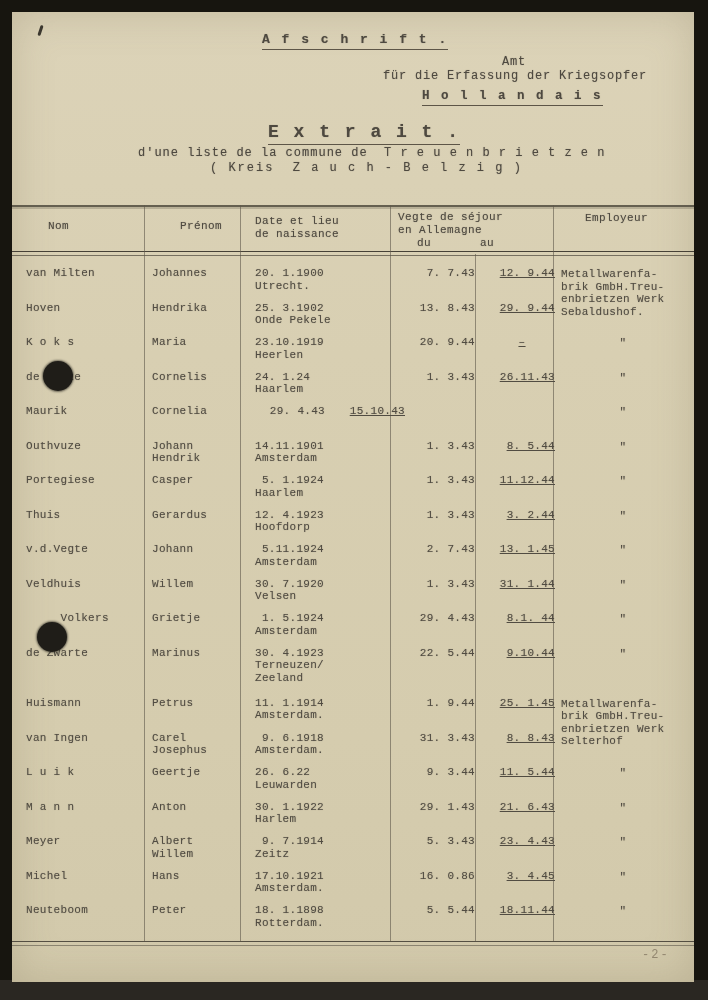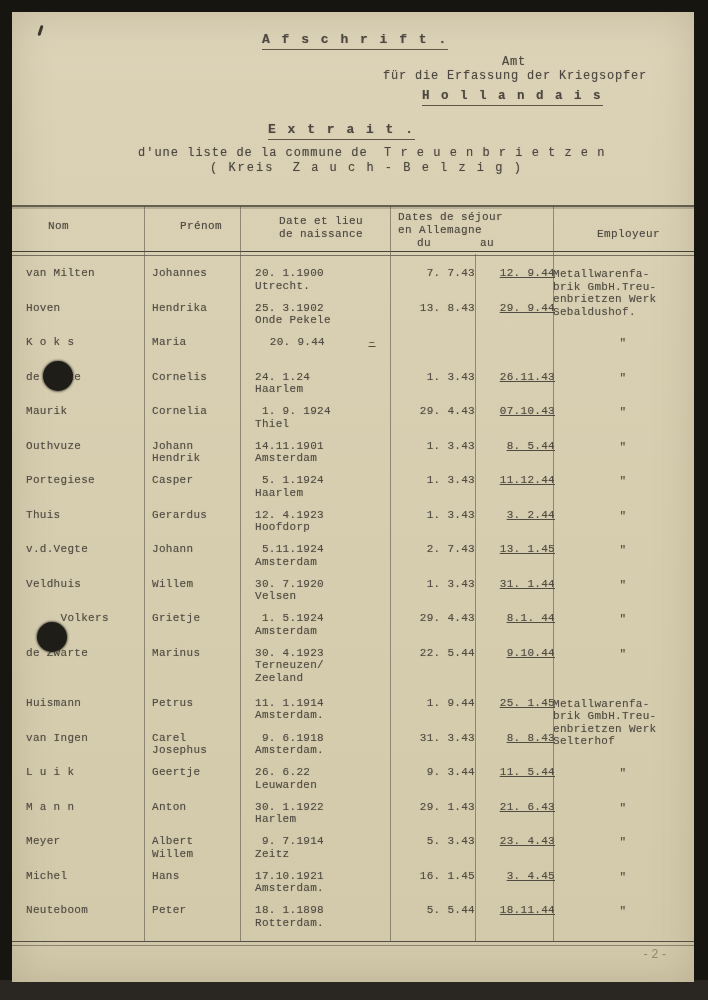--- a/index.html
+++ b/index.html
@@ -13,21 +13,21 @@
     position:absolute;left:12px;top:12px;width:682px;height:970px;
     background:linear-gradient(180deg,#dcd3b8 0%,#d8cfb2 35%,#d5ccae 75%,#d2c9ab 100%);
     box-shadow:inset 0 0 40px rgba(120,108,80,.25);
     color:#4e4940;
   }
   .tw{position:absolute;white-space:pre-wrap;color:#4e4940;text-shadow:0 0 1px rgba(78,73,64,.45);}
   .underlined{border-bottom:1px solid rgba(70,64,52,.85);padding-bottom:2px;text-align:right;}
   .title-main{font-size:13px;font-weight:bold;letter-spacing:2px;}
   .office{font-size:12px;letter-spacing:.8px;}
   .nation{font-size:12.5px;font-weight:bold;letter-spacing:2px;}
-  .extrait{font-size:13px;font-weight:bold;letter-spacing:2px;}
+  .extrait{font-size:18px;font-weight:bold;letter-spacing:2px;}
   .subline{font-size:12px;letter-spacing:1px;}
   .kreis{font-size:12px;letter-spacing:2px;}
 
   
   .pen-mark{position:absolute;left:27px;top:13px;width:3px;height:11px;background:#3c382f;transform:rotate(18deg);border-radius:2px;}
 
   
   .hole{position:absolute;width:30px;height:30px;border-radius:50%;background:#1f1d18;box-shadow:0 0 2px 1px rgba(40,38,32,.6);}
   .hole-1{left:31px;top:349px;}
   .hole-2{left:25px;top:610px;}
@@ -38,40 +38,40 @@
   .rule-head{top:239px;height:3px;border-top:1px solid rgba(55,50,42,.9);border-bottom:1px solid rgba(55,50,42,.6);}
   .rule-bottom{top:929px;height:3px;border-top:1px solid rgba(55,50,42,.8);border-bottom:1px solid rgba(55,50,42,.45);}
   .vline{position:absolute;width:1px;background:rgba(94,87,73,.6);top:193px;height:736px;}
   .v1{left:132px;} .v2{left:228px;} .v3{left:378px;} .v5{left:541px;}
   .v4{left:463px;top:242px;height:687px;}
 
   
   .th{position:absolute;font-size:11px;letter-spacing:.4px;line-height:13px;}
   .th-nom{left:36px;top:208px;}
   .th-prenom{left:140px;top:208px;padding-left:28px;}
-  .th-naissance{left:243px;top:203px;margin-left:24px;}
+  .th-naissance{left:243px;top:203px;}
   .th-sejour{left:386px;top:199px;}
   .th-du{left:405px;top:225px;}
   .th-au{left:468px;top:225px;}
-  .th-employeur{left:573px;top:216px;margin-left:12px;}
+  .th-employeur{left:573px;top:200px;}
 
   
   .rows{position:absolute;left:0;top:242px;width:682px;padding-top:13px;box-sizing:border-box;}
   .row{display:flex;min-height:34.5px;position:relative;align-items:flex-start;}
   .row:nth-child(12){min-height:50px;}
   .row:nth-child(13){min-height:35px;}
   .cell{font-size:11px;line-height:12.5px;white-space:pre-wrap;box-sizing:border-box;
         color:#514c42;text-shadow:0 0 1px rgba(80,75,65,.4);letter-spacing:.3px;}
   .c-nom{width:132px;padding-left:14px;}
   .c-prenom{width:96px;padding-left:8px;}
   .c-naissance{width:150px;padding-left:15px;}
   .c-du{width:85px;padding-right:8px;text-align:right;margin-left:8px;}
   .c-au{width:78px;padding-right:6px;text-align:right;text-decoration:underline;}
   .c-employeur{position:absolute;left:541px;top:1px;width:140px;}
-  .c-employeur.emp-block{}
+  .c-employeur.emp-block{padding-left:8px;}
   .c-employeur.ditto{text-align:center;}
   .c-au.center{text-align:center;padding-right:0;}
 
   .page-number{position:absolute;left:630px;top:936px;font-size:12px;letter-spacing:2px;color:#92866f;}
 </style>
 </head>
 <body>
 
 <div class="bottom-band"></div>
 
@@ -93,21 +93,21 @@
   <div class="vline v1"></div>
   <div class="vline v2"></div>
   <div class="vline v3"></div>
   <div class="vline v4"></div>
   <div class="vline v5"></div>
 
   <div class="tw th th-nom">Nom</div>
   <div class="tw th th-prenom">Prénom</div>
   <div class="tw th th-naissance">Date et lieu
 de naissance</div>
-  <div class="tw th th-sejour">Dates de séjour
+  <div class="tw th th-sejour">Vegte de séjour
 en Allemagne</div>
   <div class="tw th th-du">du</div>
   <div class="tw th th-au">au</div>
   <div class="tw th th-employeur">Employeur</div>
 
   <div class="rows">
   <div class="row">
     <div class="cell c-nom">van Milten</div>
     <div class="cell c-prenom">Johannes</div>
     <div class="cell c-naissance">20. 1.1900
@@ -126,42 +126,42 @@
     <div class="cell c-naissance">25. 3.1902
 Onde Pekele</div>
     <div class="cell c-du">13. 8.43</div>
     <div class="cell c-au">29. 9.44</div>
     <div class="cell c-employeur emp-block"></div>
   </div>
 
   <div class="row">
     <div class="cell c-nom">K o k s</div>
     <div class="cell c-prenom">Maria</div>
+    <div class="cell c-naissance">23.10.1919
+Heerlen</div>
     <div class="cell c-du">20. 9.44</div>
     <div class="cell c-au center">–</div>
     <div class="cell c-employeur ditto">"</div>
   </div>
 
   <div class="row">
     <div class="cell c-nom">de Looze</div>
     <div class="cell c-prenom">Cornelis</div>
     <div class="cell c-naissance">24. 1.24
 Haarlem</div>
     <div class="cell c-du">1. 3.43</div>
     <div class="cell c-au">26.11.43</div>
     <div class="cell c-employeur ditto">"</div>
   </div>
 
   <div class="row">
     <div class="cell c-nom">Maurik</div>
     <div class="cell c-prenom">Cornelia</div>
-    <div class="cell c-naissance"> 1. 9. 1924
-Thiel</div>
     <div class="cell c-du">29. 4.43</div>
-    <div class="cell c-au">07.10.43</div>
+    <div class="cell c-au">15.10.43</div>
     <div class="cell c-employeur ditto">"</div>
   </div>
 
   <div class="row">
     <div class="cell c-nom">Outhvuze</div>
     <div class="cell c-prenom">Johann
 Hendrik</div>
     <div class="cell c-naissance">14.11.1901
 Amsterdam</div>
     <div class="cell c-du">1. 3.43</div>
@@ -283,21 +283,21 @@
     <div class="cell c-du">5. 3.43</div>
     <div class="cell c-au">23. 4.43</div>
     <div class="cell c-employeur ditto">"</div>
   </div>
 
   <div class="row">
     <div class="cell c-nom">Michel</div>
     <div class="cell c-prenom">Hans</div>
     <div class="cell c-naissance">17.10.1921
 Amsterdam.</div>
-    <div class="cell c-du">16. 1.45</div>
+    <div class="cell c-du">16. 0.86</div>
     <div class="cell c-au">3. 4.45</div>
     <div class="cell c-employeur ditto">"</div>
   </div>
 
   <div class="row">
     <div class="cell c-nom">Neuteboom</div>
     <div class="cell c-prenom">Peter</div>
     <div class="cell c-naissance">18. 1.1898
 Rotterdam.</div>
     <div class="cell c-du">5. 5.44</div>

